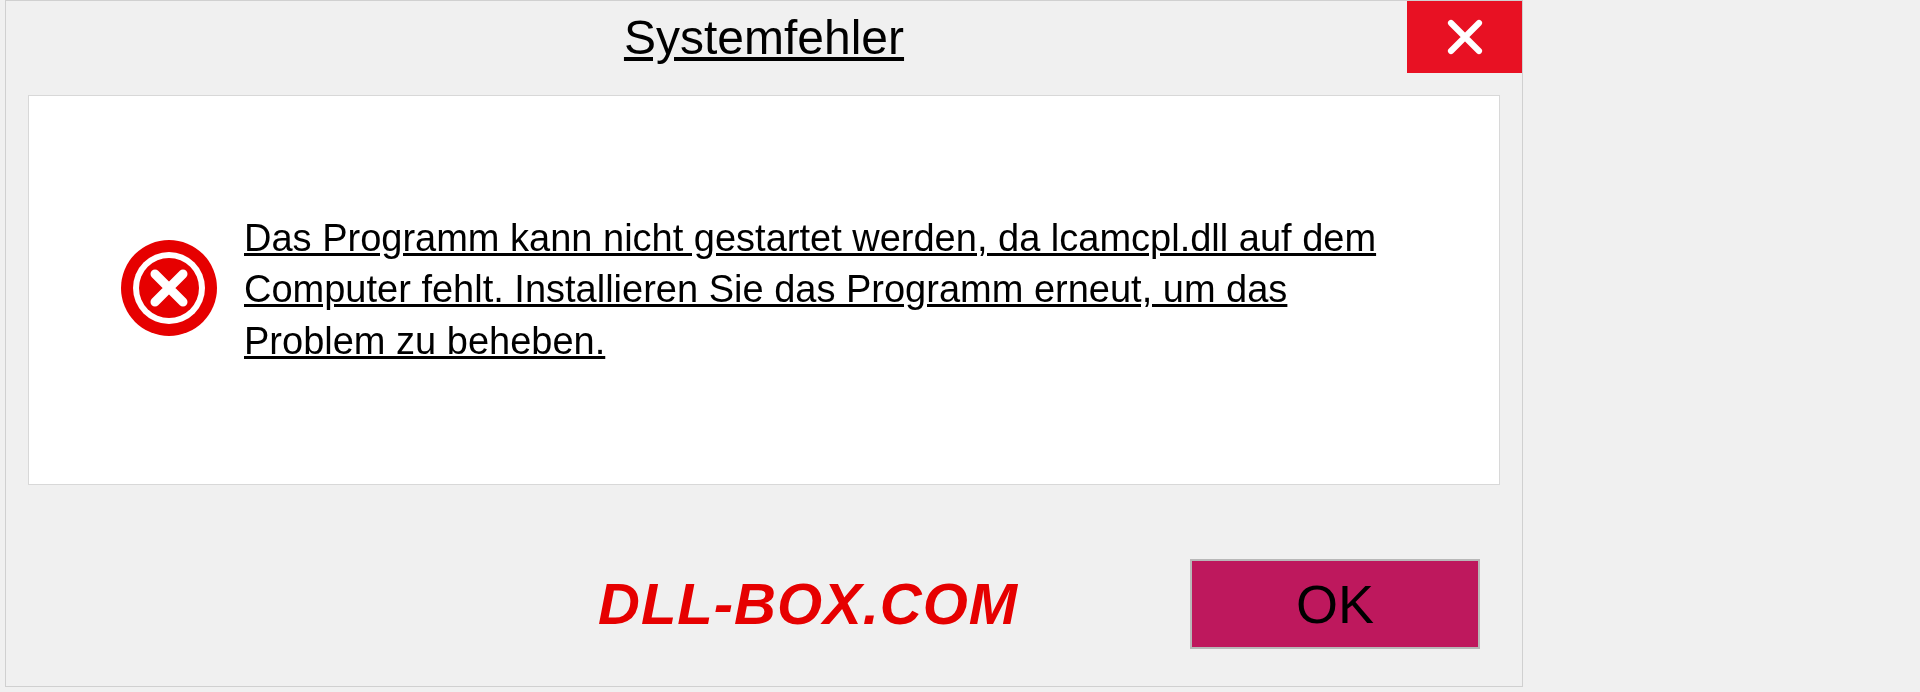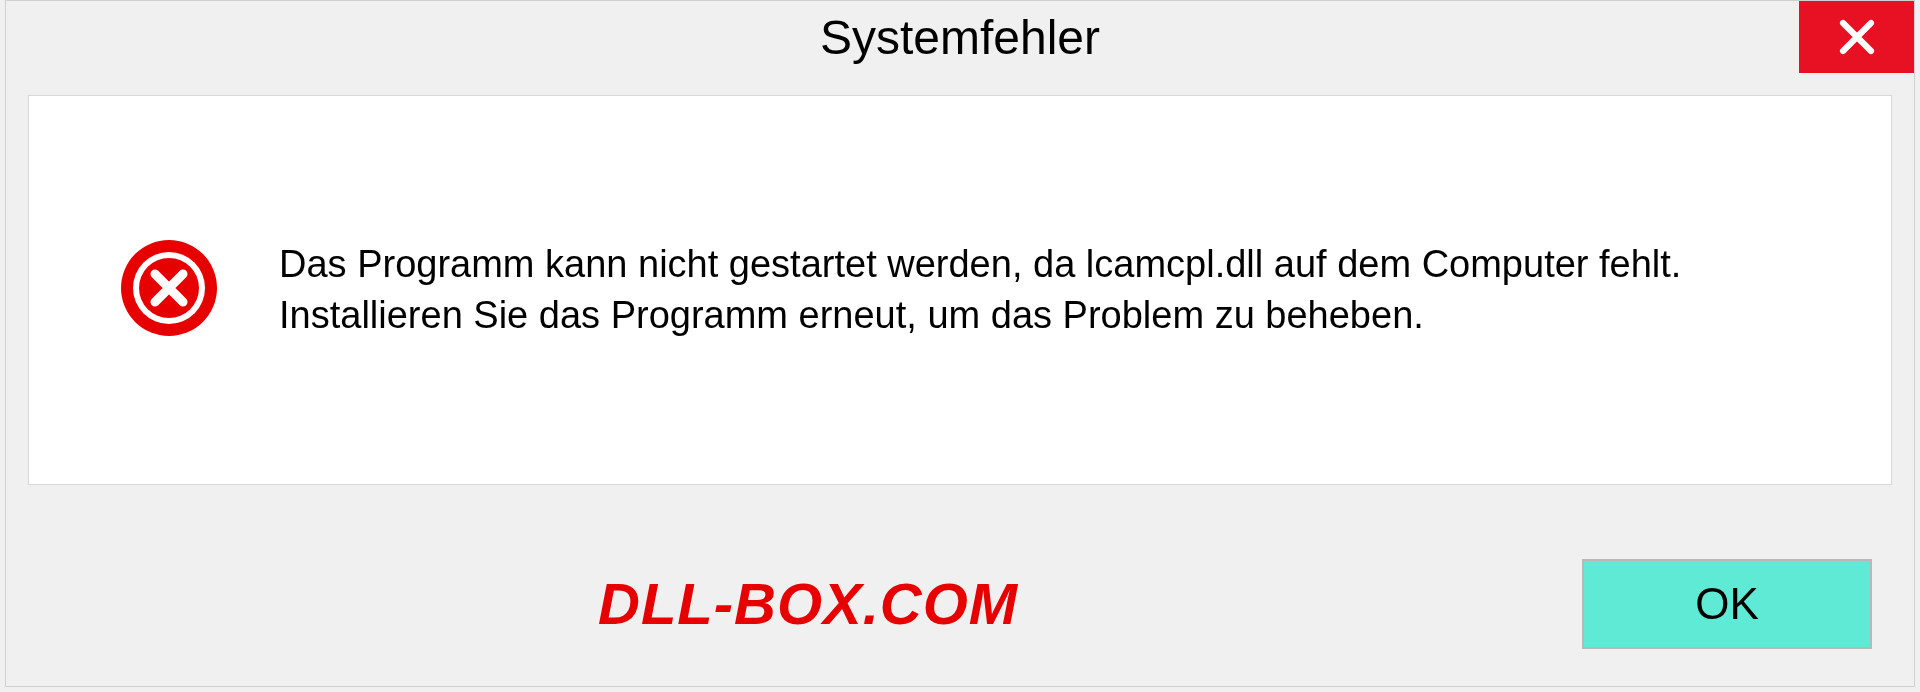--- a/index.html
+++ b/index.html
@@ -12,24 +12,25 @@
       background: #f0f0f0;
       width: 1920px;
       height: 692px;
       position: relative;
       overflow: hidden;
     }
     .dialog {
       position: absolute;
       left: 5px;
       top: 0;
-      width: 1910px;
+      width: 1518px;
       height: 687px;
       background: #f0f0f0;
       border: 1px solid #d0d0d0;
+      text-decoration: underline;
     }
     .title-bar {
       position: relative;
       height: 72px;
       display: flex;
       align-items: center;
       justify-content: center;
     }
     .title-text {
       font-size: 48px;
@@ -53,21 +54,21 @@
       height: 42px;
     }
     .content-panel {
       margin: 22px 22px 0 22px;
       background: #ffffff;
       border: 1px solid #d8d8d8;
       height: 390px;
       display: flex;
       align-items: center;
       padding: 0 60px 0 90px;
-      gap: 60px;
+      gap: 25px;
     }
     .error-icon {
       flex-shrink: 0;
     }
     .error-message {
       font-size: 38px;
       line-height: 1.35;
       color: #000;
       font-weight: 400;
       max-width: 1500px;
@@ -87,23 +88,23 @@
       font-size: 58px;
       font-weight: 900;
       color: #e60000;
       font-style: italic;
       letter-spacing: 1px;
       margin-left: 570px;
     }
     .ok-button {
       width: 290px;
       height: 90px;
-      background: #5eead4;
+      background: #be185d;
       border: 2px solid #b8b8b8;
-      font-size: 44px;
+      font-size: 54px;
       color: #000;
       display: flex;
       align-items: center;
       justify-content: center;
       cursor: pointer;
       font-family: inherit;
     }
   </style>
 </head>
 <body>

